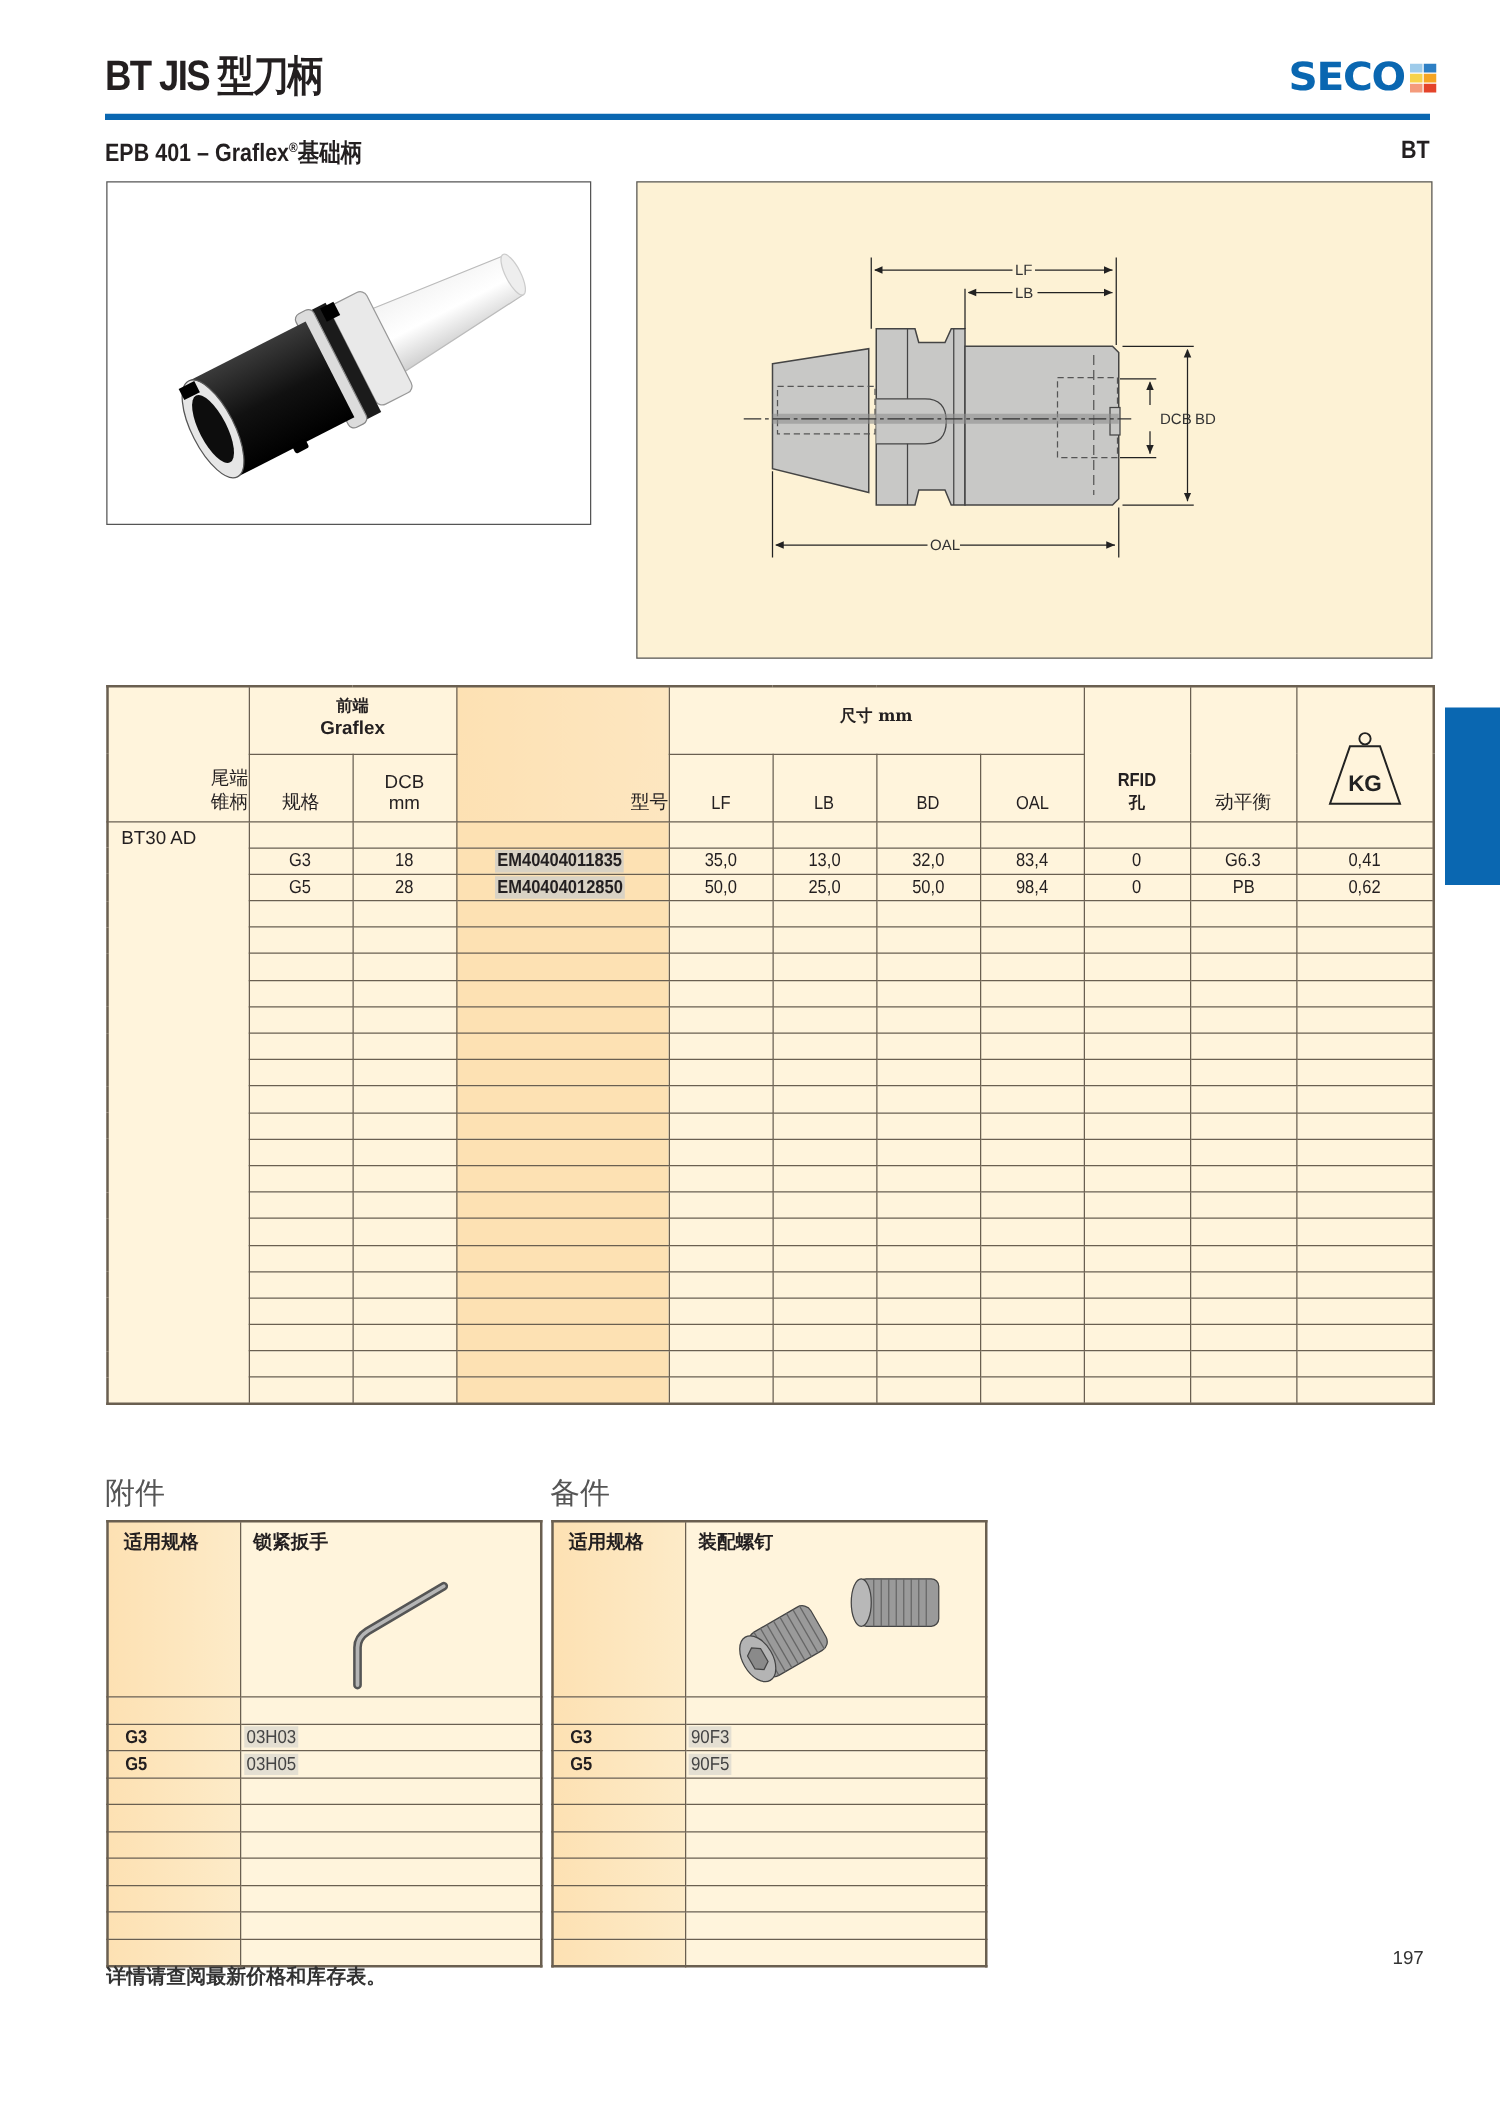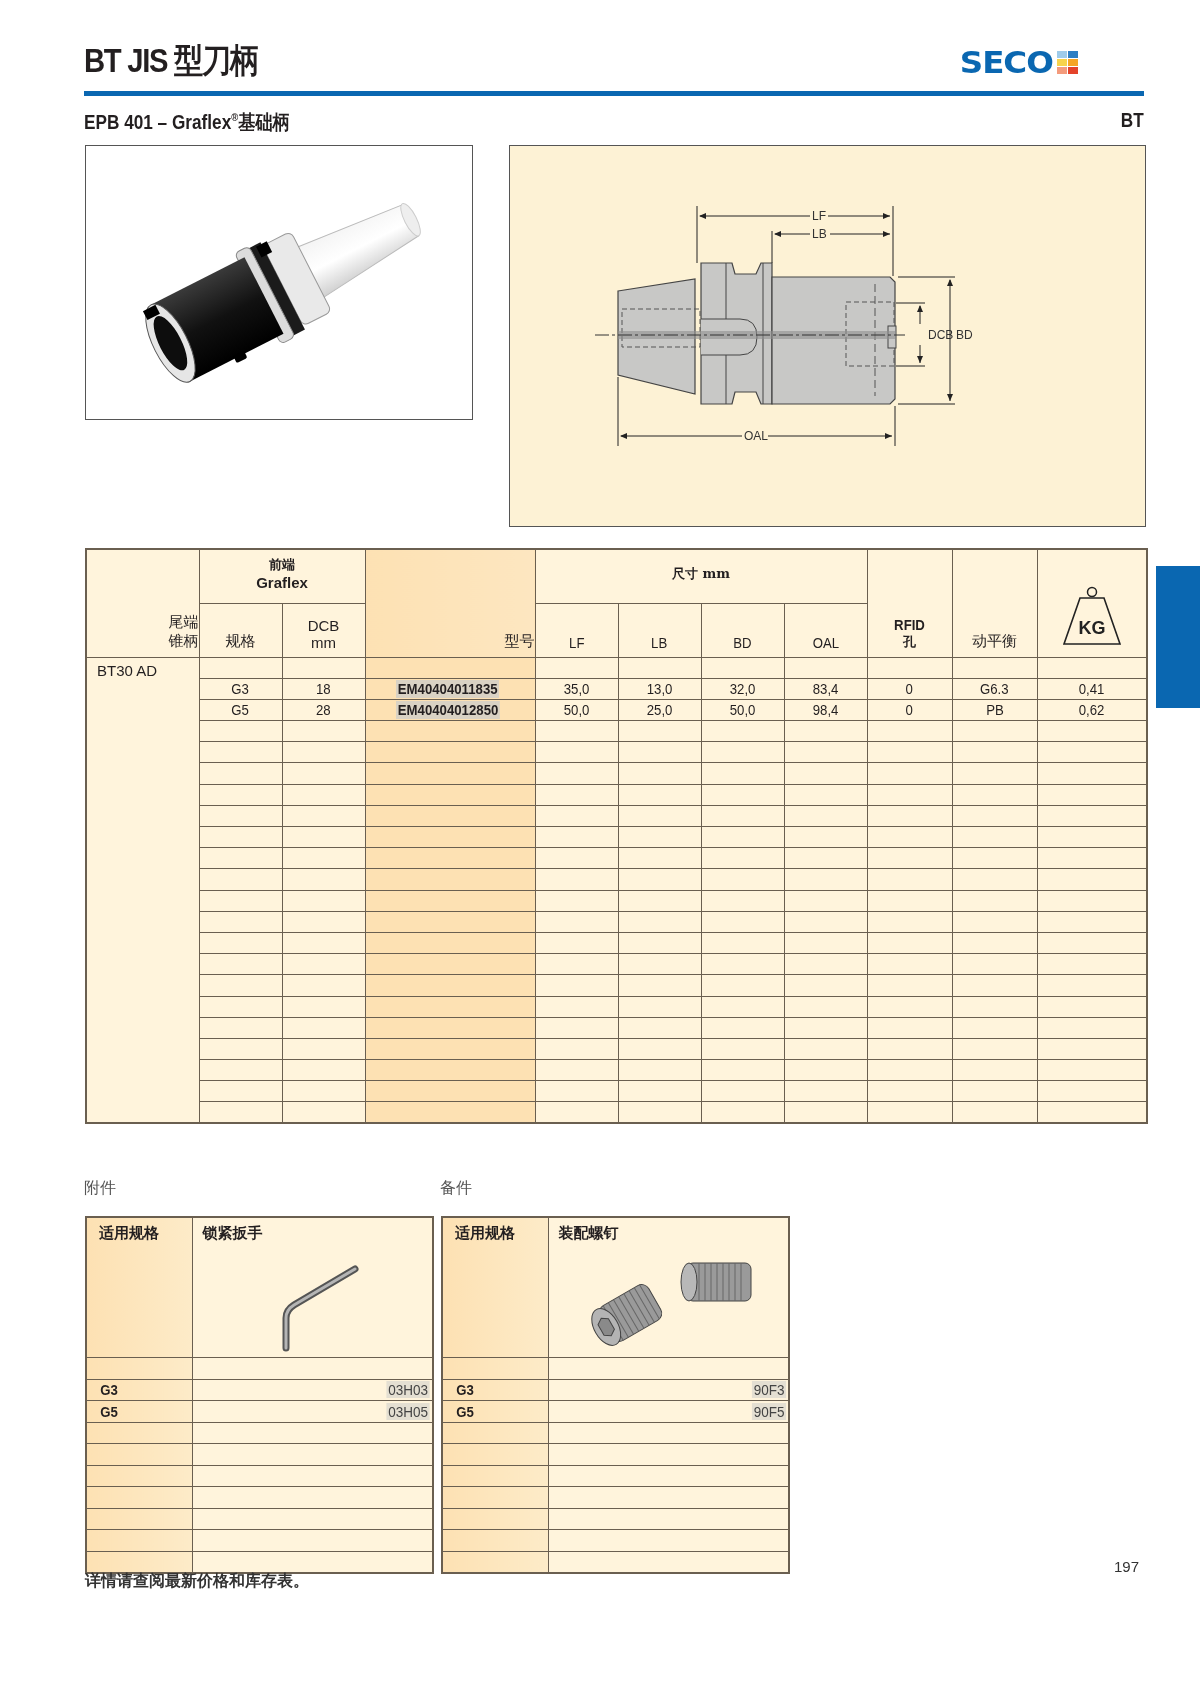--- a/index.html
+++ b/index.html
@@ -1,20 +1,20 @@
 <!DOCTYPE html>
 <html><head>
 <meta charset="utf-8">
 <style>
   * { box-sizing: border-box; margin: 0; padding: 0; }
   html, body { width: 1200px; height: 1697px; background: #ffffff; overflow: hidden; }
   body { position: relative; font-family: "Liberation Sans", "DejaVu Sans", sans-serif; color: #231f20; }
 
   .page-title { position: absolute; left: 84px; top: 38px; font-size: 34px; font-weight: bold; letter-spacing: -1.5px; transform: scaleX(0.86); transform-origin: left; color: #231f20; }
-  .brand { position: absolute; left: 962px; top: 44px; display: flex; align-items: center; justify-content: space-between; }
+  .brand { position: absolute; left: 1033px; top: 44px; display: flex; align-items: center; justify-content: space-between; }
   .brand-text { font-family: "DejaVu Sans", sans-serif; font-weight: bold; font-size: 31px; color: #0a67b1; letter-spacing: -1px; transform: scaleX(1.05); }
   .brand-mark { display: grid; grid-template-columns: 10px 10px; grid-template-rows: 7px 7px 7px; gap: 1px; margin-left: 6px; }
   .brand-mark span { display: block; }
   .rule { position: absolute; left: 84px; top: 91px; width: 1060px; height: 5px; background: #0a67b1; }
   .subtitle { position: absolute; left: 84px; top: 109px; font-size: 20px; font-weight: bold; transform: scaleX(0.86); transform-origin: left; }
   .subtitle sup { font-size: 11px; }
   .category { position: absolute; right: 56px; top: 109px; font-size: 20px; font-weight: bold; transform: scaleX(0.86); transform-origin: right; }
 
   .photo-box { position: absolute; left: 85px; top: 145px; width: 388px; height: 275px; border: 1.5px solid #555; background: #fff; }
   .drawing-box { position: absolute; left: 509px; top: 145px; width: 637px; height: 382px; border: 1.5px solid #555; background: #fdf2d5; }
@@ -34,25 +34,25 @@
   .cn { font-family: "DejaVu Serif", serif; font-weight: bold; font-size: 13px; }
   .bold { font-weight: bold; }
   .left { text-align: right; padding-left: 10px !important; }
   .narrow { display: inline-block; transform: scaleX(0.88); }
   .model-code { display: inline-block; background: #d9d2c4; padding: 0 2px; font-weight: bold; transform: scaleX(0.88); transform-origin: left; }
   .shank-cell { vertical-align: top !important; text-align: left !important; padding: 4px 0 0 10px !important; font-weight: bold; font-size: 16px; }
 
   .weight-icon { display: inline-block; }
 
   
-  .sect-label { position: absolute; top: 1178px; font-size: 16px; color: #555; font-family: "DejaVu Sans", sans-serif; }
+  .sect-label { position: absolute; top: 1178px; font-size: 24px; color: #555; font-family: "DejaVu Sans", sans-serif; }
   .acc-table { position: absolute; top: 1216px; width: 347px; table-layout: fixed; border: 2px solid #6a5f50; }
   .acc-table td { border: 1.5px solid #6a5f50; background: #fff4dc; height: 21.5px; font-size: 15px; padding: 0; }
   .acc-table td.spec { background: linear-gradient(90deg, #fde1b3, #fdebc8); padding-left: 12px; font-weight: bold; }
-  .acc-table td.val { text-align: right; color: #444; }
+  .acc-table td.val { text-align: left; color: #444; }
   .acc-table .img-row td { height: 138px; vertical-align: top; padding-top: 6px; }
   .acc-table .img-row td.spec { }
   .code-chip { display: inline-block; background: #e4dfd2; padding: 0 2px; transform: scaleX(0.9); }
 
   .footnote { position: absolute; left: 85px; top: 1571px; font-family: "DejaVu Serif", serif; font-size: 16px; font-weight: bold; color: #333; }
   .page-num { position: absolute; left: 1114px; top: 1558px; font-size: 15px; color: #333; }
 </style>
 </head>
 <body>
 

